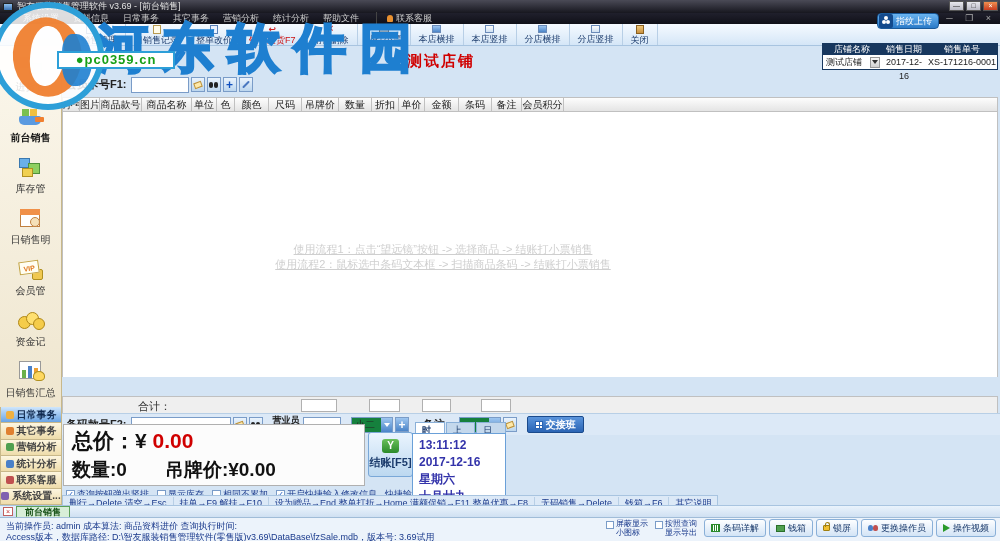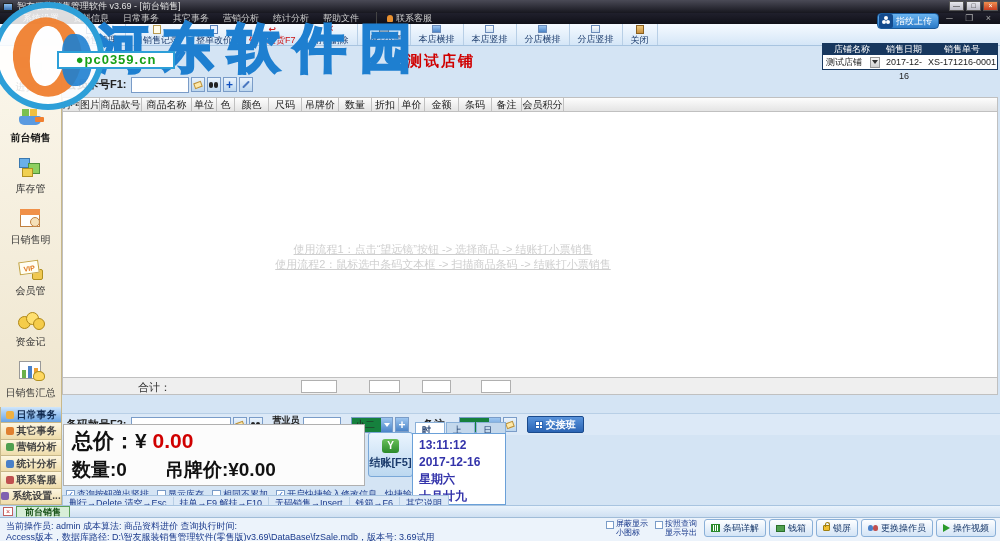--- a/index.html
+++ b/index.html
@@ -131,21 +131,21 @@
   .i-plus.white { color:#fff; }
   .i-pencil { width:2px; height:9px; background:#4a78c0; transform:rotate(45deg); border-radius:1px; }
 
   .grid-header { position:absolute; left:62px; top:97px; height:15px; display:flex; }
   .gh { background:linear-gradient(#fdfdfd,#e4e4e4); border:1px solid #c0c0c0; border-left:none; font-size:10px; color:#222; text-align:center; line-height:13px; overflow:hidden; white-space:nowrap; }
   .gh:first-child { border-left:1px solid #c0c0c0; }
   .gh-fill { position:absolute; left:564px; top:97px; width:434px; height:15px; background:linear-gradient(#fdfdfd,#e4e4e4); border:1px solid #c0c0c0; border-left:none; }
   .grid-body { position:absolute; left:62px; top:112px; width:936px; height:265px; background:#fff; border-left:1px solid #c0c0c0; border-right:1px solid #c0c0c0; }
   .hint { position:absolute; left:150px; top:130px; width:460px; text-align:center; color:#cfcfcf; font-size:11px; line-height:15px;text-decoration:underline; }
 
-  .total-row { position:absolute; left:62px; top:377px; width:936px; height:18px; background:#efefef; border:1px solid #c0c0c0; font-size:11px; color:#333; }
+  .total-row { position:absolute; left:62px; top:396px; width:936px; height:18px; background:#efefef; border:1px solid #c0c0c0; font-size:11px; color:#333; }
   .total-lbl { position:absolute; left:75px; top:2px; }
   .tbox { position:absolute; top:2px; height:13px; background:#fff; border:1px solid #b0b0b0; }
 
   .barcode-row { position:absolute; left:62px; top:413px; width:938px; height:22px; background:#dce9f7; border-top:1px solid #b8cfe6; display:flex; align-items:center; font-size:11px; font-weight:bold; color:#222; padding-left:4px; }
   .bc-input { width:100px; margin-left:4px; }
   .clerk-lbl { font-size:9px; line-height:9px; font-weight:bold; margin-left:10px; white-space:pre-line; }
   .clerk-input { width:38px; margin-left:2px; }
   .clerk-sel { width:42px; height:16px; background:#15803d; border:1px solid #7a9cc8; font-size:10px; font-weight:normal; line-height:14px; padding-left:3px; margin-left:10px; display:flex; }
   .selarr { margin-left:auto; width:11px; background:linear-gradient(#9ec6f0,#4a84c8); display:flex; align-items:center; justify-content:center; }
   .selarr .arr { border-top-color:#fff; }
@@ -529,21 +529,22 @@
       <div>13:11:12</div>
       <div>2017-12-16</div>
       <div>星期六</div>
       <div>十月廿九</div>
     </div>
   </div>
 
   <div class="shortcutbar">
     <span class="scitem">删行→Delete  清空→Esc</span>
     <span class="scitem">挂单→F9  解挂→F10</span>
-    <span class="scitem">无码销售→Insert</span>
+    <span class="scitem">设为赠品→End  整单打折→Home  满额促销→F11  整单优惠→F8</span>
+    <span class="scitem">无码销售→Delete</span>
     <span class="scitem">钱箱→F6</span>
     <span class="scitem">其它说明</span>
   </div>
 
   <div class="tabbar">
     <span class="tab-close">×</span>
     <span class="mditab">前台销售</span>
   </div>
 
   <div class="statusbar">

